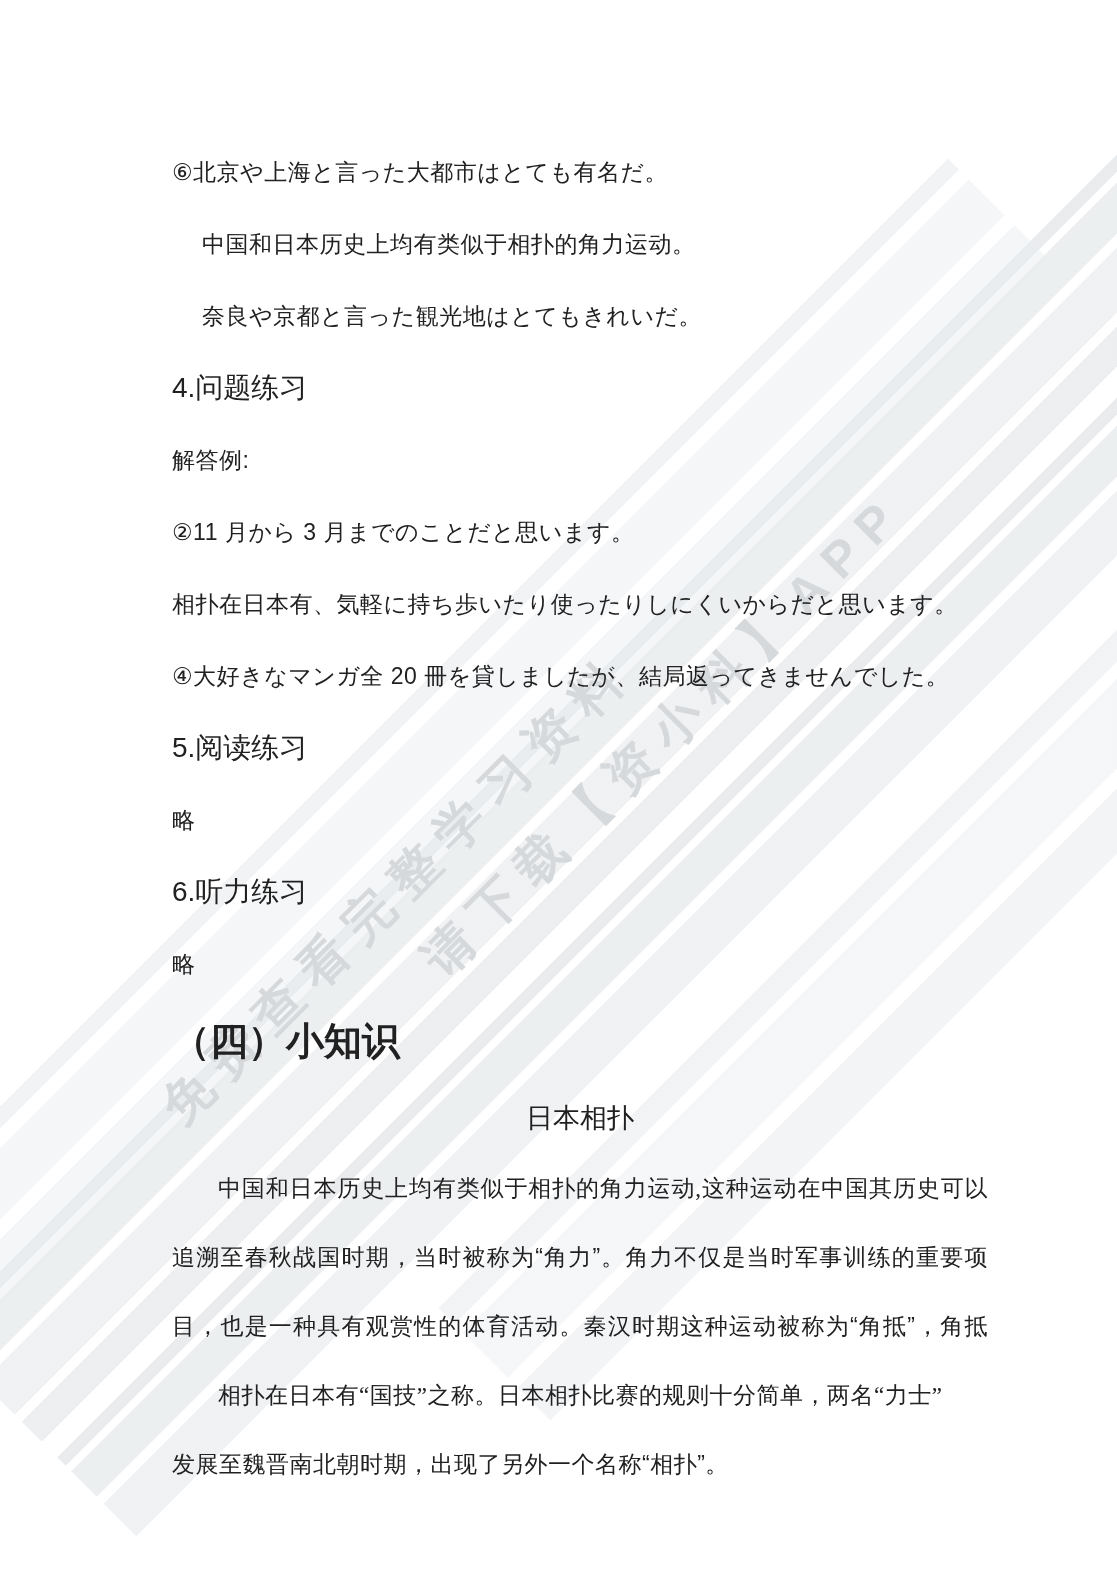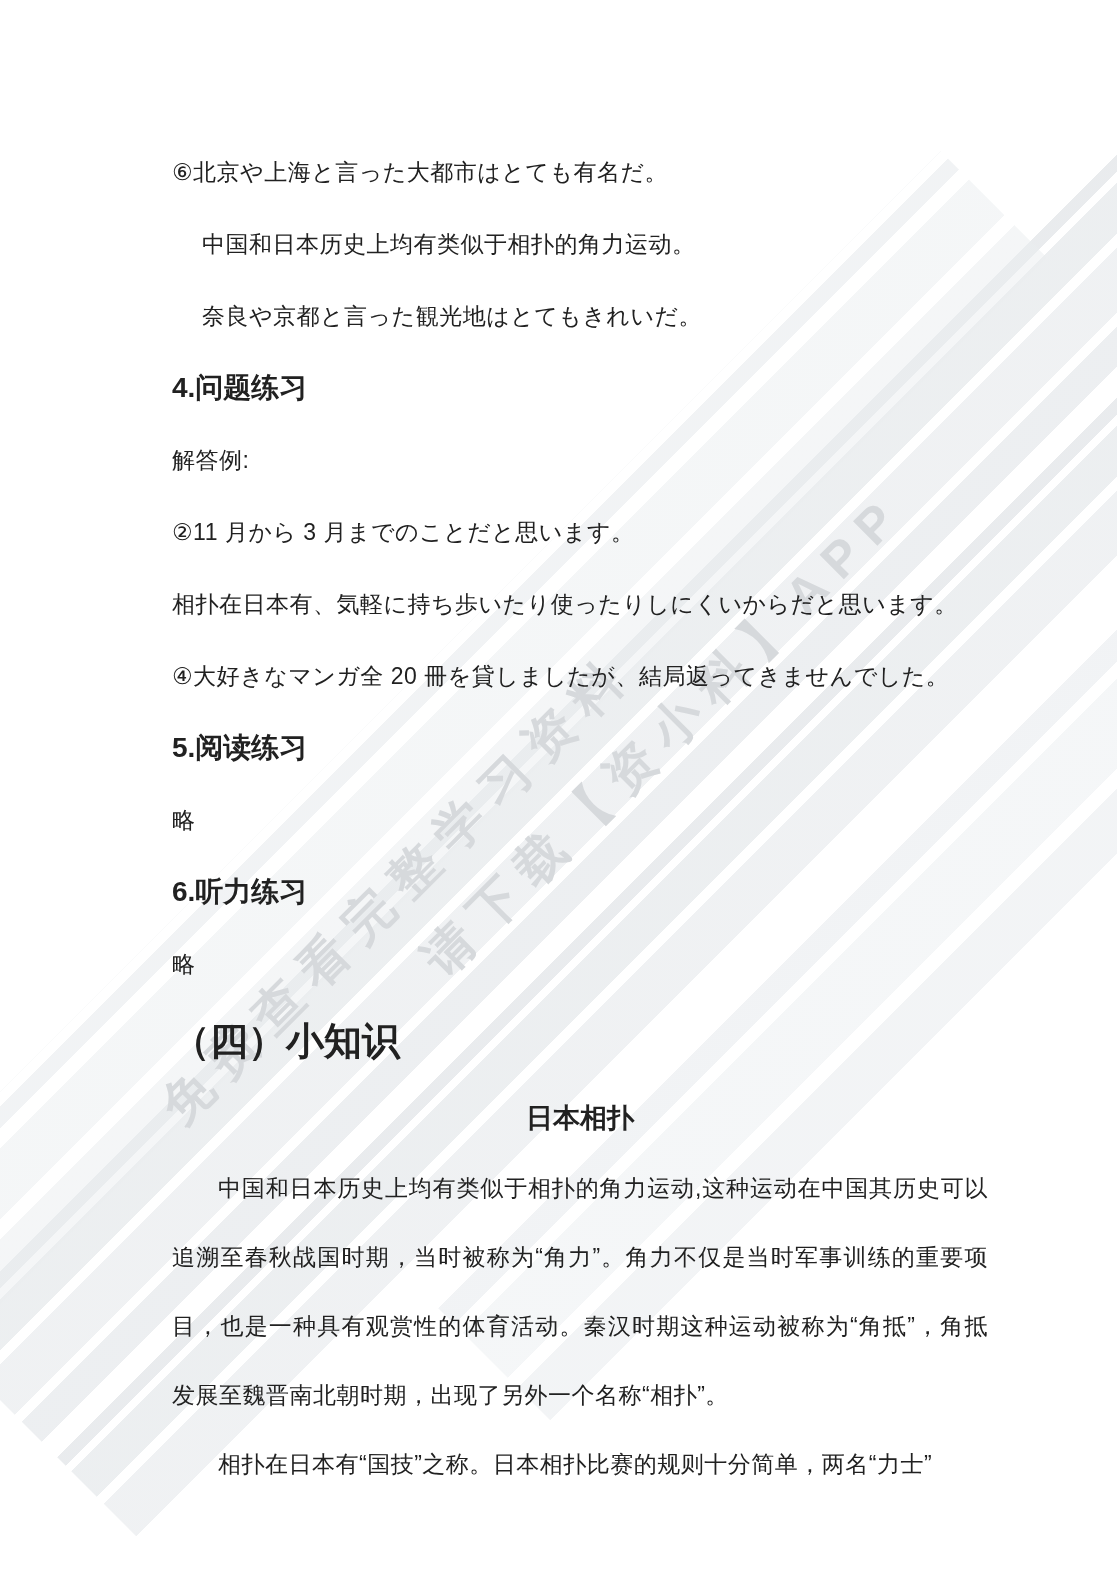--- a/index.html
+++ b/index.html
@@ -44,27 +44,27 @@
   
   .content{
     position:relative;z-index:3;
     box-sizing:border-box;
     width:1117px;
     padding:130px 117px 0 160px;
   }
   .content p, .content h1, .content h2, .content h3{margin:12px;}
   .jline{font-size:23px;line-height:60px;letter-spacing:0.5px;}
   .ind{padding-left:30px;}
-  .h-num{font-size:28px;line-height:60px;font-weight:700;}
+  .h-num{font-size:28px;line-height:60px;font-weight:400;}
   .h-big{font-size:38px;line-height:70px;font-weight:700;margin:50px 0 0 20px;}
-  .h-center{font-size:27px;line-height:60px;font-weight:700;text-align:center;margin-top:12px;}
+  .h-center{font-size:27px;line-height:60px;font-weight:400;text-align:center;margin-top:12px;}
   .cline{font-size:23px;line-height:57px;letter-spacing:0.5px;}
   .first-c{margin-top:8px;}
   .just{text-align:justify;text-align-last:justify;}
-  .indent{text-indent:46px;}
+  .indent{text-indent:46px;font-family:Liberation Serif, serif;}
 </style>
 </head>
 <body>
 
 <div class="page">
 
   <div class="band band-main"></div>
   <div class="band band-upper"></div>
   <div class="band band-lower"></div>
 
@@ -91,18 +91,18 @@
     <h2 class="h-num">6.听力练习</h2>
     <p class="jline">略</p>
 
     <h1 class="h-big">（四）小知识</h1>
 
     <h3 class="h-center">日本相扑</h3>
 
     <p class="cline just indent first-c">中国和日本历史上均有类似于相扑的角力运动,这种运动在中国其历史可以</p>
     <p class="cline just">追溯至春秋战国时期，当时被称为“角力”。角力不仅是当时军事训练的重要项</p>
     <p class="cline just">目，也是一种具有观赏性的体育活动。秦汉时期这种运动被称为“角抵”，角抵</p>
+    <p class="cline indent">相扑在日本有“国技”之称。日本相扑比赛的规则十分简单，两名“力士”</p>
+
     <p class="cline">发展至魏晋南北朝时期，出现了另外一个名称“相扑”。</p>
-
-    <p class="cline indent">相扑在日本有“国技”之称。日本相扑比赛的规则十分简单，两名“力士”</p>
 
   </div>
 </div>
 
 </body></html>

